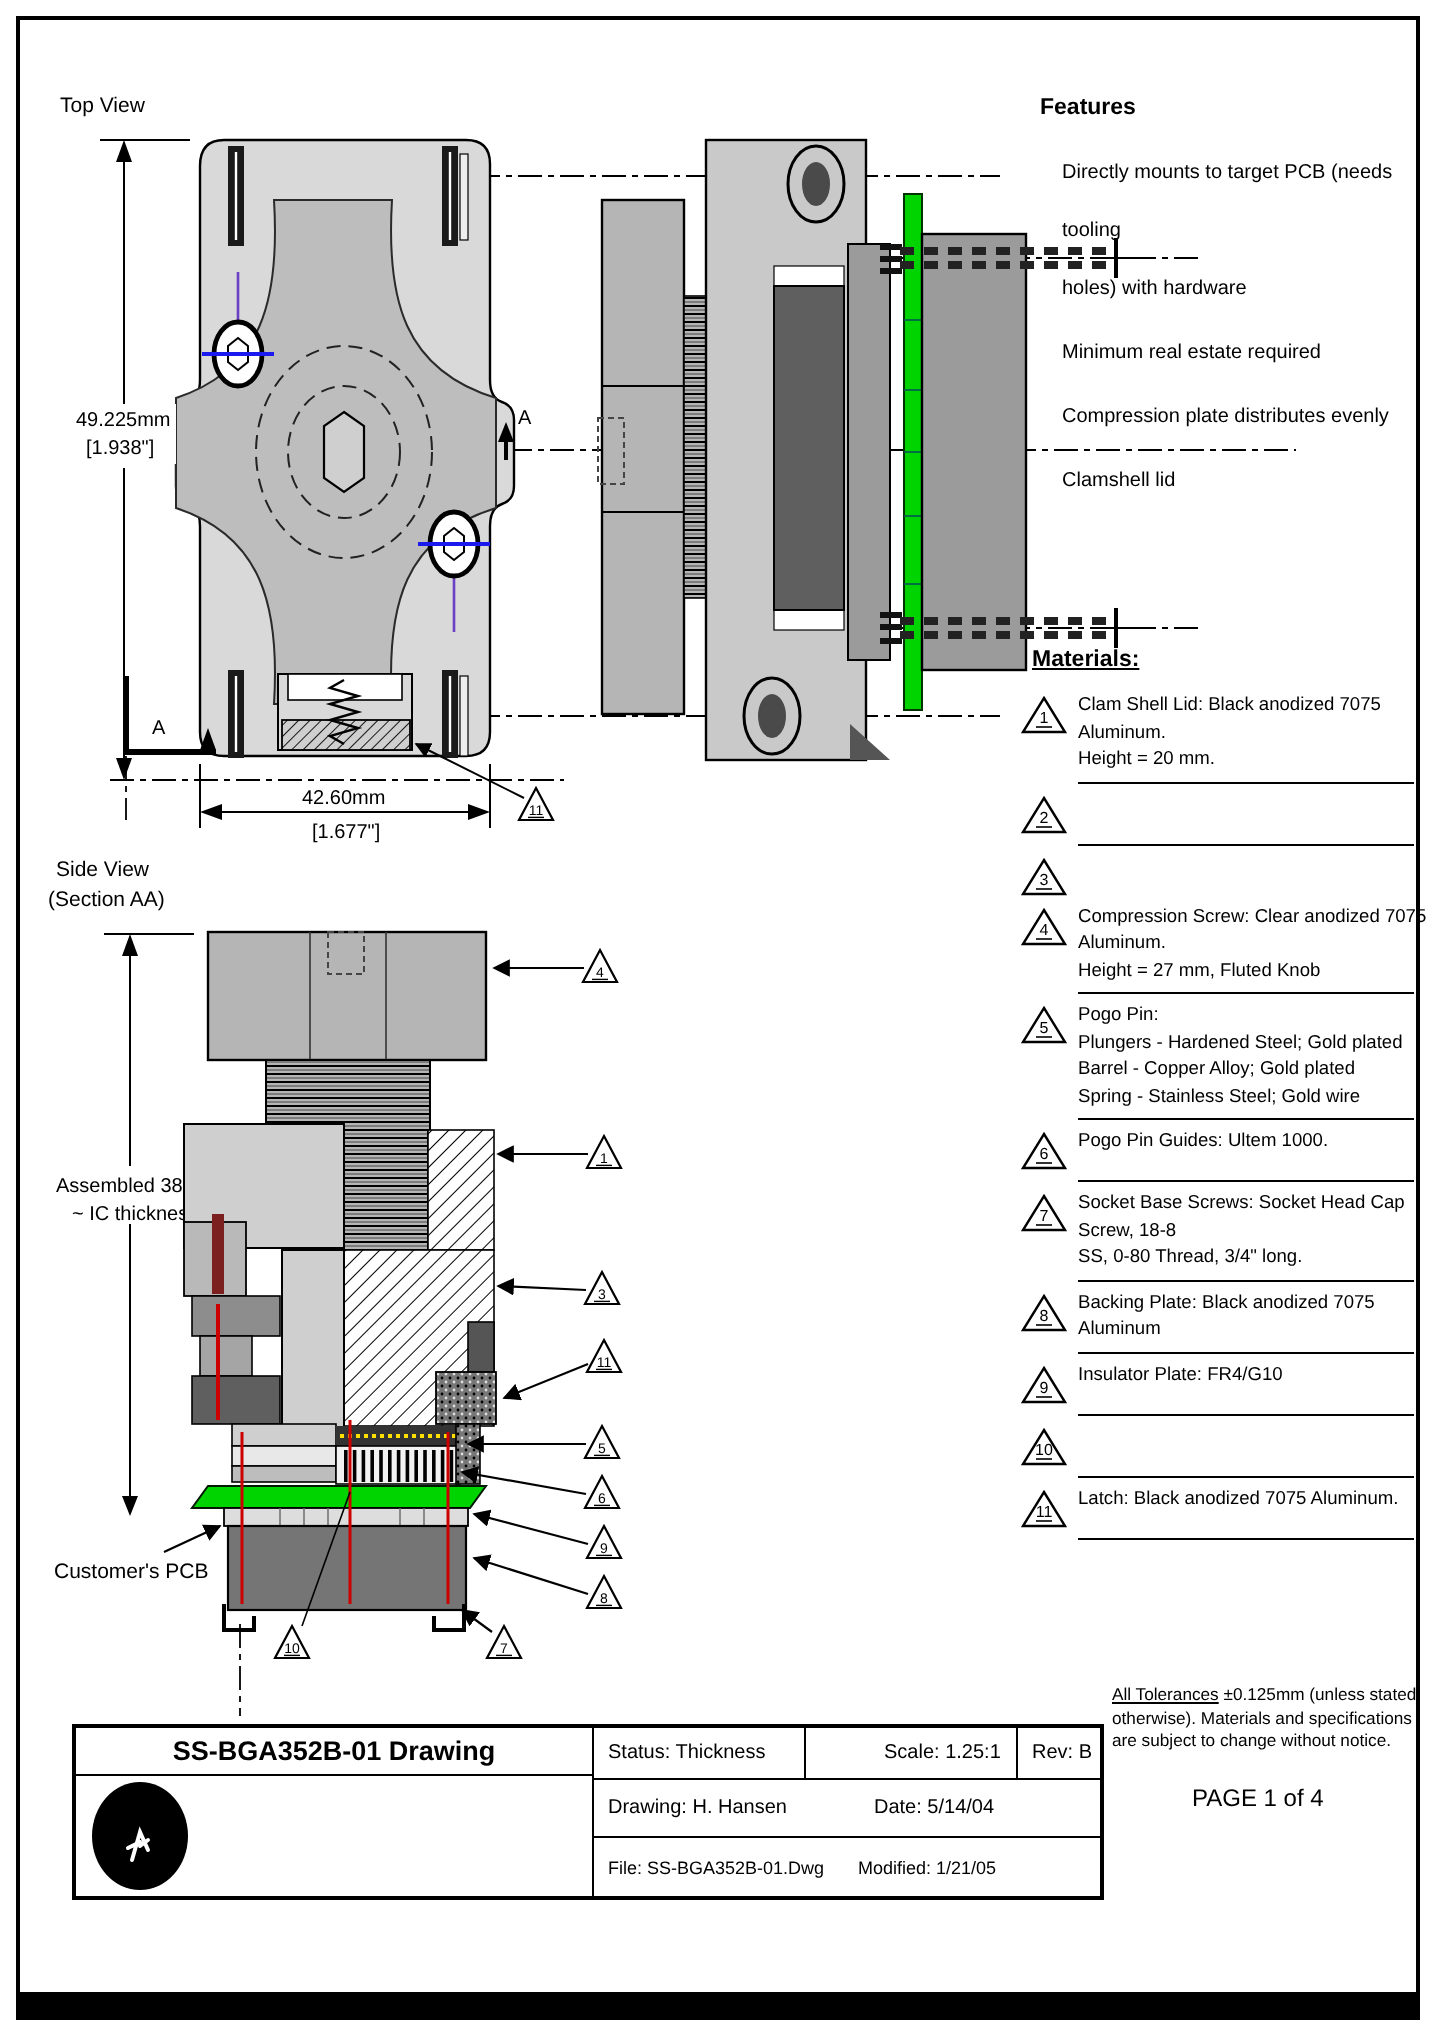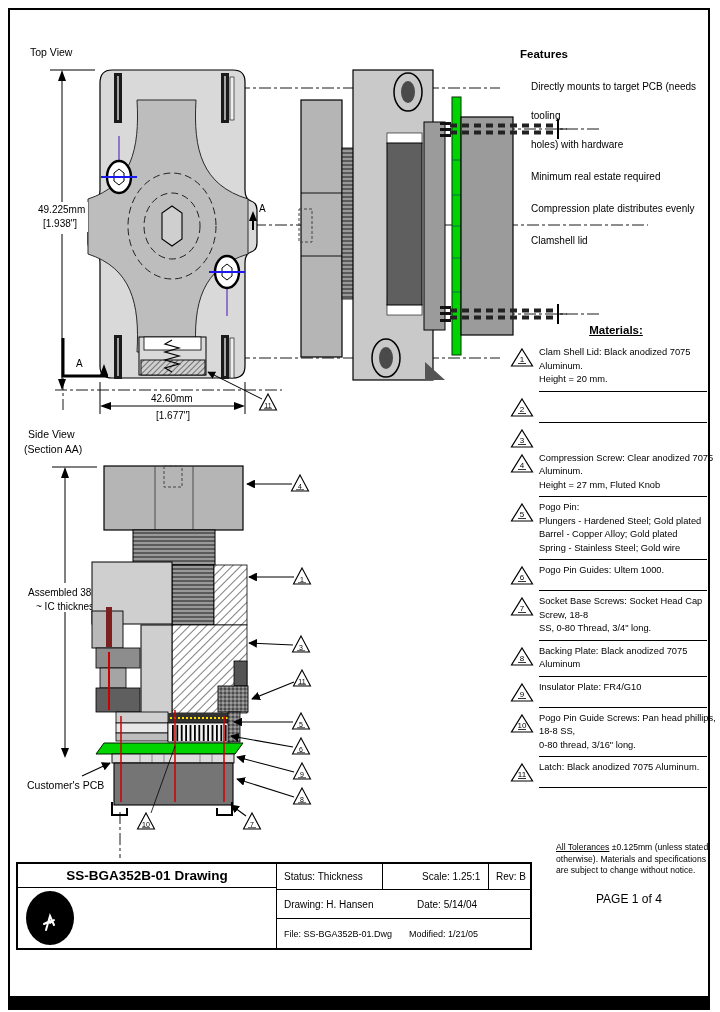--- a/index.html
+++ b/index.html
@@ -11,33 +11,33 @@
   .drawing-svg{position:absolute;left:0;top:0;}
 
   
   .features{position:absolute;left:520px;top:48px;width:196px;}
   .features h3{margin:0 0 12px 0;font-size:11.5px;font-weight:bold;}
   .feat-list{list-style:none;margin:0;padding:0 0 0 8px;font-size:10px;line-height:29px;}
   .feat-item{margin:3px;}
 
   
   .materials{position:absolute;left:510px;top:324px;width:206px;}
-  .materials h3{margin:0 0 10px 6px;font-size:11.5px;font-weight:bold;text-decoration:underline;text-align:center;}
+  .materials h3{margin:0 0 10px 6px;font-size:11.5px;font-weight:bold;text-decoration:underline;}
   .mat-item{display:flex;align-items:flex-start;margin:3px 0;}
   .mat-tri{flex:0 0 24px;margin-right:5px;margin-top:1px;}
   .mat-text{font-size:9.3px;line-height:13.5px;}
   .mat-sep{border:0;border-top:1.8px solid #000;margin:4px 0 4px 29px;width:168px;}
 
   
   .tolerance{position:absolute;left:556px;top:842px;width:156px;font-size:8.6px;line-height:1.35;}
   .tol-lead{text-decoration:underline;}
   .page-label{position:absolute;left:596px;top:892px;font-size:12px;}
 
   
-  .tblock{position:absolute;left:16px;top:862px;width:516px;height:88px;
+  .tblock{position:absolute;left:36px;top:862px;width:516px;height:88px;
           border:2px solid #000;box-sizing:border-box;display:flex;}
   .tb-left{width:258px;display:flex;flex-direction:column;}
   .tb-title{height:26px;border-bottom:1.5px solid #000;box-sizing:border-box;
             display:flex;align-items:center;justify-content:center;
             font-weight:bold;font-size:13.5px;}
   .tb-company{flex:1;display:flex;align-items:center;}
   .tb-logo{margin:2px 4px 2px 6px;flex:0 0 52px;}
   .tb-company-lines{flex:1;text-align:center;font-size:8.4px;line-height:1.4;}
   .tb-right{width:254px;border-left:1.5px solid #000;display:flex;flex-direction:column;box-sizing:border-box;}
   .tb-r1{height:26px;border-bottom:1.5px solid #000;display:flex;box-sizing:border-box;}
@@ -487,21 +487,20 @@
           </div>
           <hr class="mat-sep">
         </div>
         <div>
           <div class="mat-item">
             <svg class="mat-tri" width="24" height="21" viewBox="0 0 24 21">
               <polygon points="12,2 22.5,19 1.5,19" fill="#fff" stroke="#000" stroke-width="1.2"></polygon>
               <text x="12" y="14.5" text-anchor="middle" font-size="8">10</text>
               <line x1="8" y1="16.5" x2="16" y2="16.5" stroke="#000" stroke-width="0.8"></line>
             </svg>
-            <div class="mat-text">Pogo Pin Guide Screws: Pan head phillips, 18-8 SS,<br>0-80 thread, 3/16" long.</div>
           </div>
           <hr class="mat-sep">
         </div>
         <div>
           <div class="mat-item">
             <svg class="mat-tri" width="24" height="21" viewBox="0 0 24 21">
               <polygon points="12,2 22.5,19 1.5,19" fill="#fff" stroke="#000" stroke-width="1.2"></polygon>
               <text x="12" y="14.5" text-anchor="middle" font-size="8">11</text>
               <line x1="8" y1="16.5" x2="16" y2="16.5" stroke="#000" stroke-width="0.8"></line>
             </svg>

